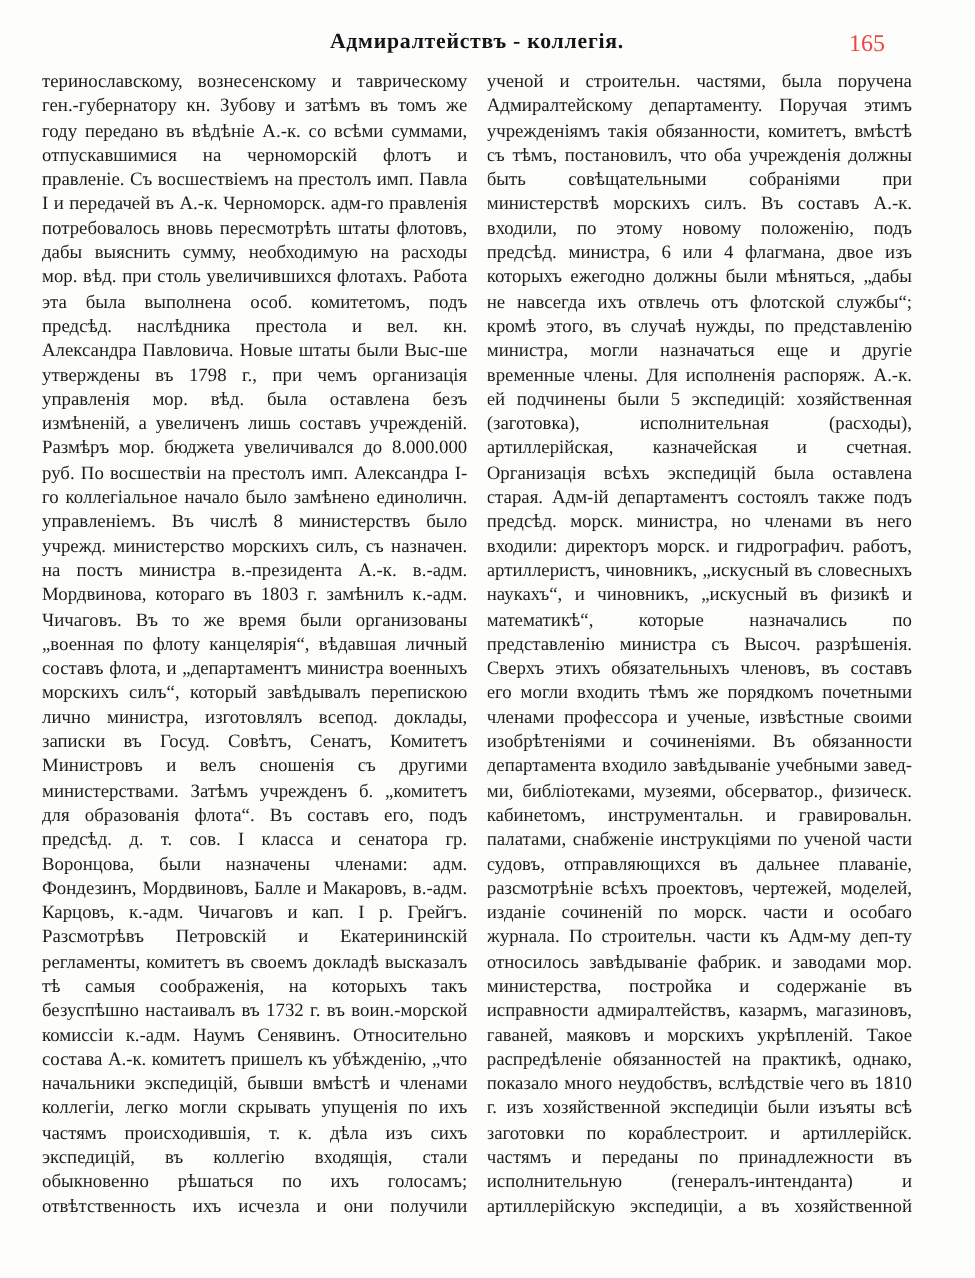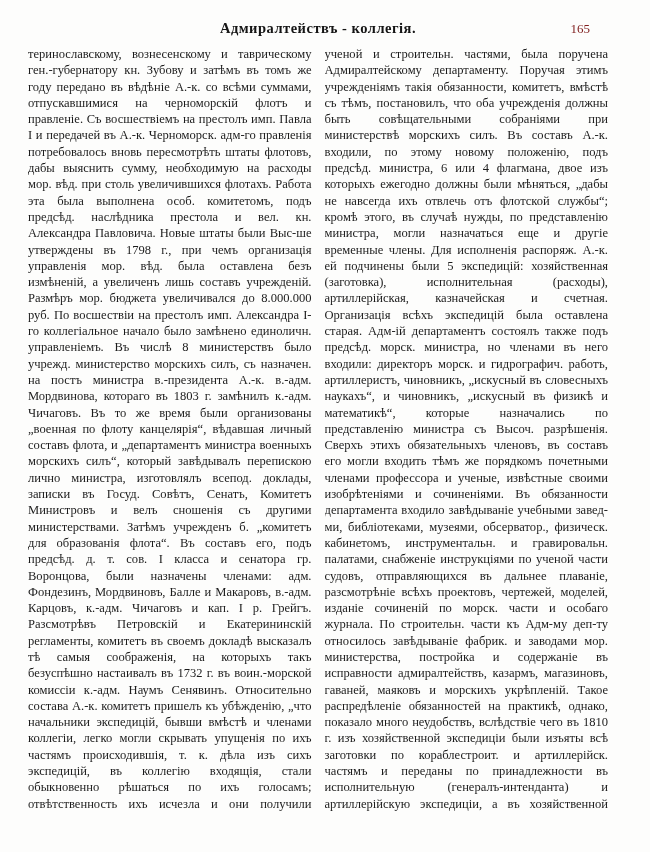--- a/index.html
+++ b/index.html
@@ -35,22 +35,22 @@
     font-weight: bold;
     font-size: 14.5px;
     letter-spacing: 0.5px;
     color: #151515;
     white-space: nowrap;
   }
   .page-number {
     position: absolute;
     right: 18px;
     top: 1px;
-    font-size: 13px;
-    color: #7f1d1d;
+    font-size: 16px;
+    color: #ef4444;
   }
   .columns {
     position: absolute;
     top: 46px;
     left: 28px;
     right: 23px;
     bottom: 38px;
     display: flex;
     gap: 13px;
   }

